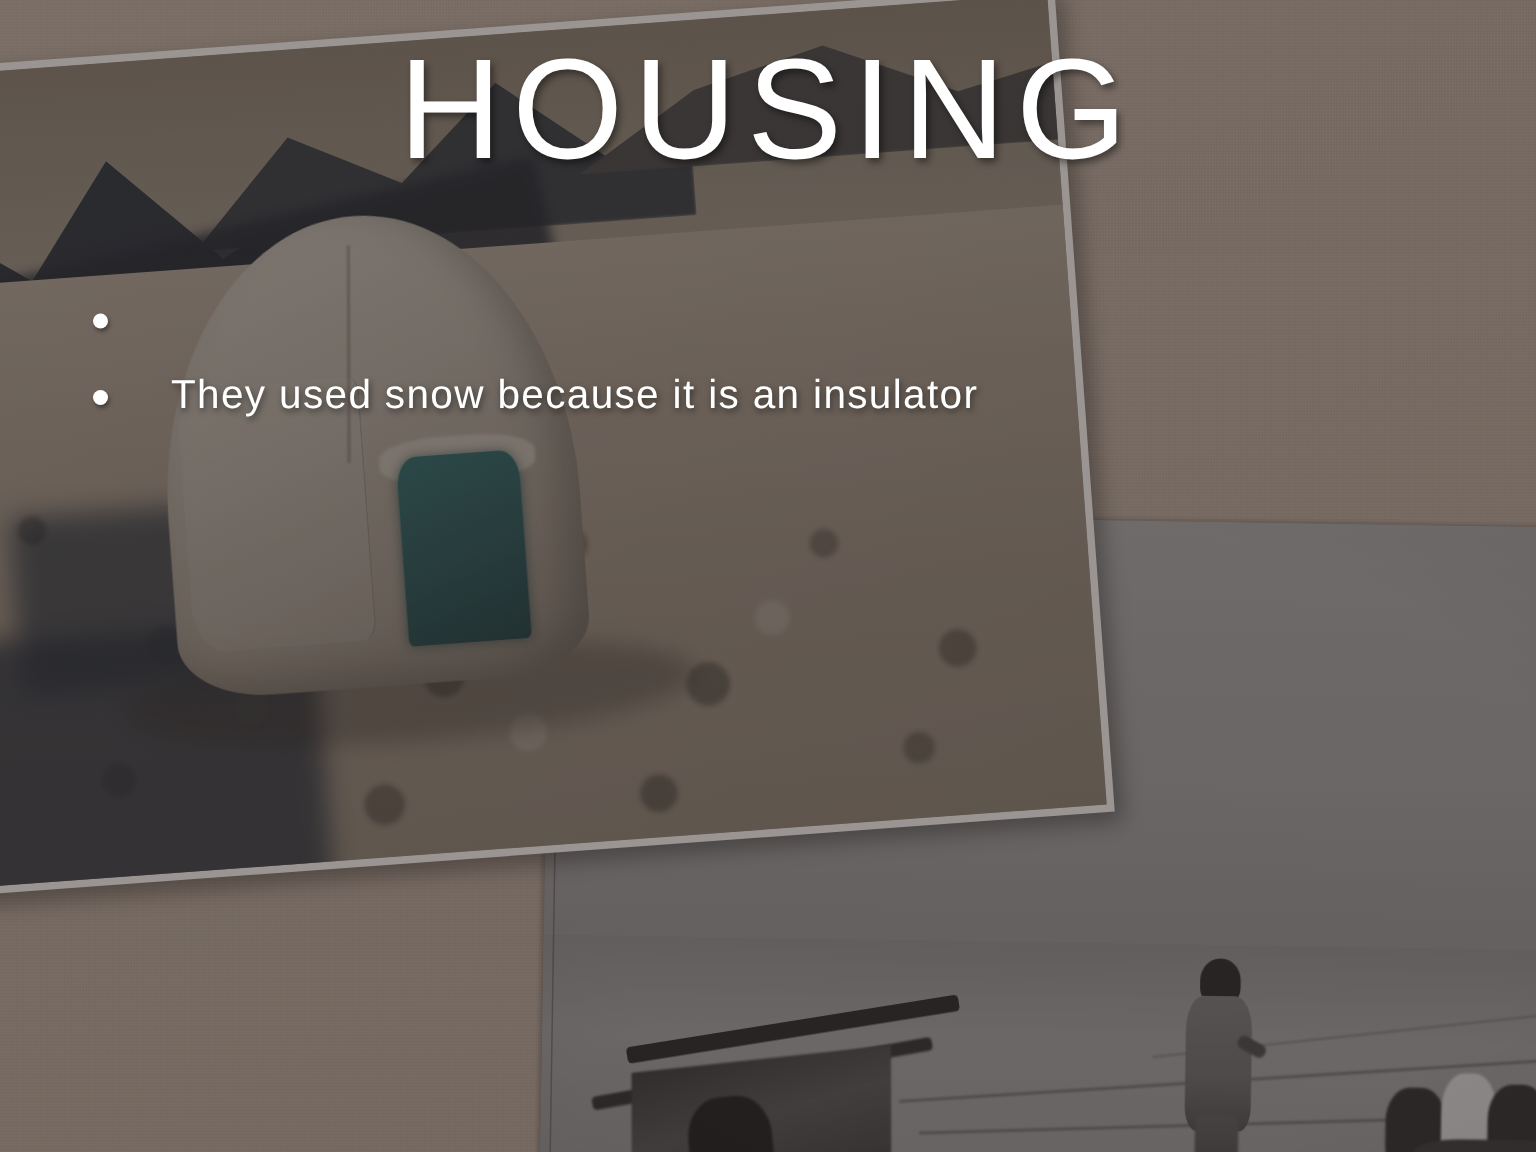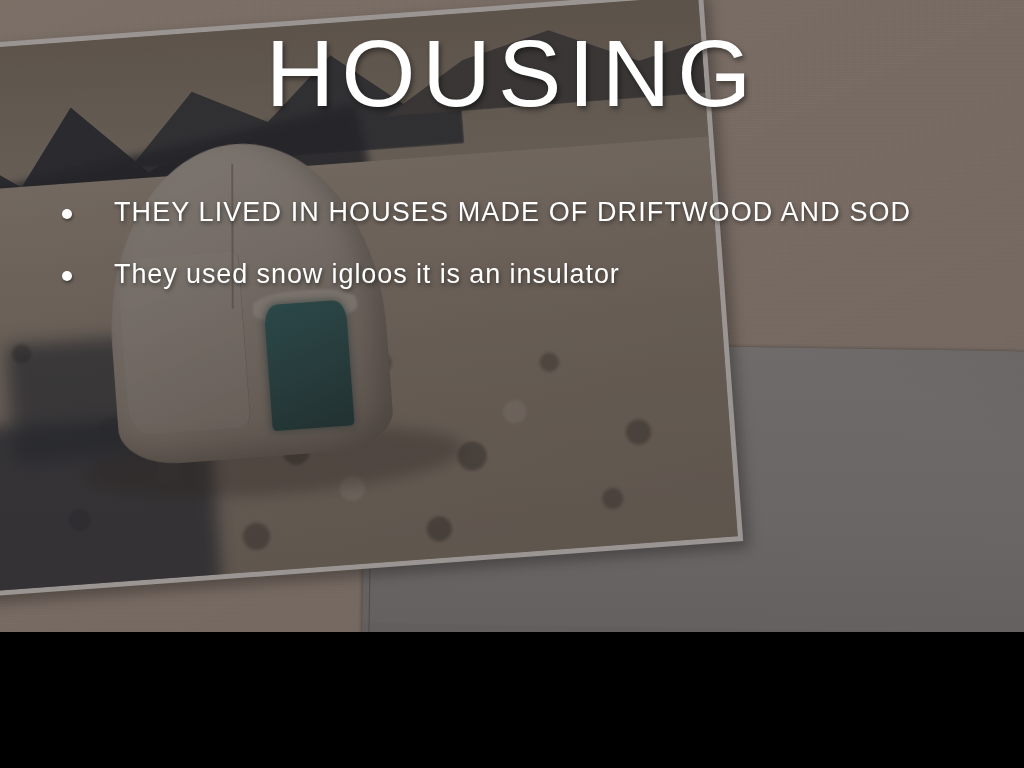--- a/index.html
+++ b/index.html
@@ -3,21 +3,21 @@
 <meta charset="utf-8">
 <style>
   html, body {
     margin: 0;
     padding: 0;
     background: #000;
   }
   #slide {
     position: relative;
     width: 1024px;
-    height: 632px;
+    height: 768px;
     overflow: hidden;
     background: #b3a396;
     font-family: "DejaVu Sans", sans-serif;
     user-select: none;
   }
 
   
   .backdrop {
     position: absolute;
     inset: 0;
@@ -502,25 +502,24 @@
   <div class="scrim"></div>
 
   <div class="content">
 
     <div class="title">HOUSING</div>
 
     <div class="bullets">
 
       <div class="bullet-row">
         <div class="bullet-dot"></div>
-        <div class="bullet-text caps">THEY LIVED IN HOUSES MADE OF DRIFTWOOD AND SOD</div>
       </div>
 
 
       <div class="bullet-row">
         <div class="bullet-dot"></div>
-        <div class="bullet-text">They used snow igloos it is an insulator</div>
+        <div class="bullet-text">They used snow because it is an insulator</div>
       </div>
 
     </div>
   </div>
 
 </div>
 
 </body></html>

